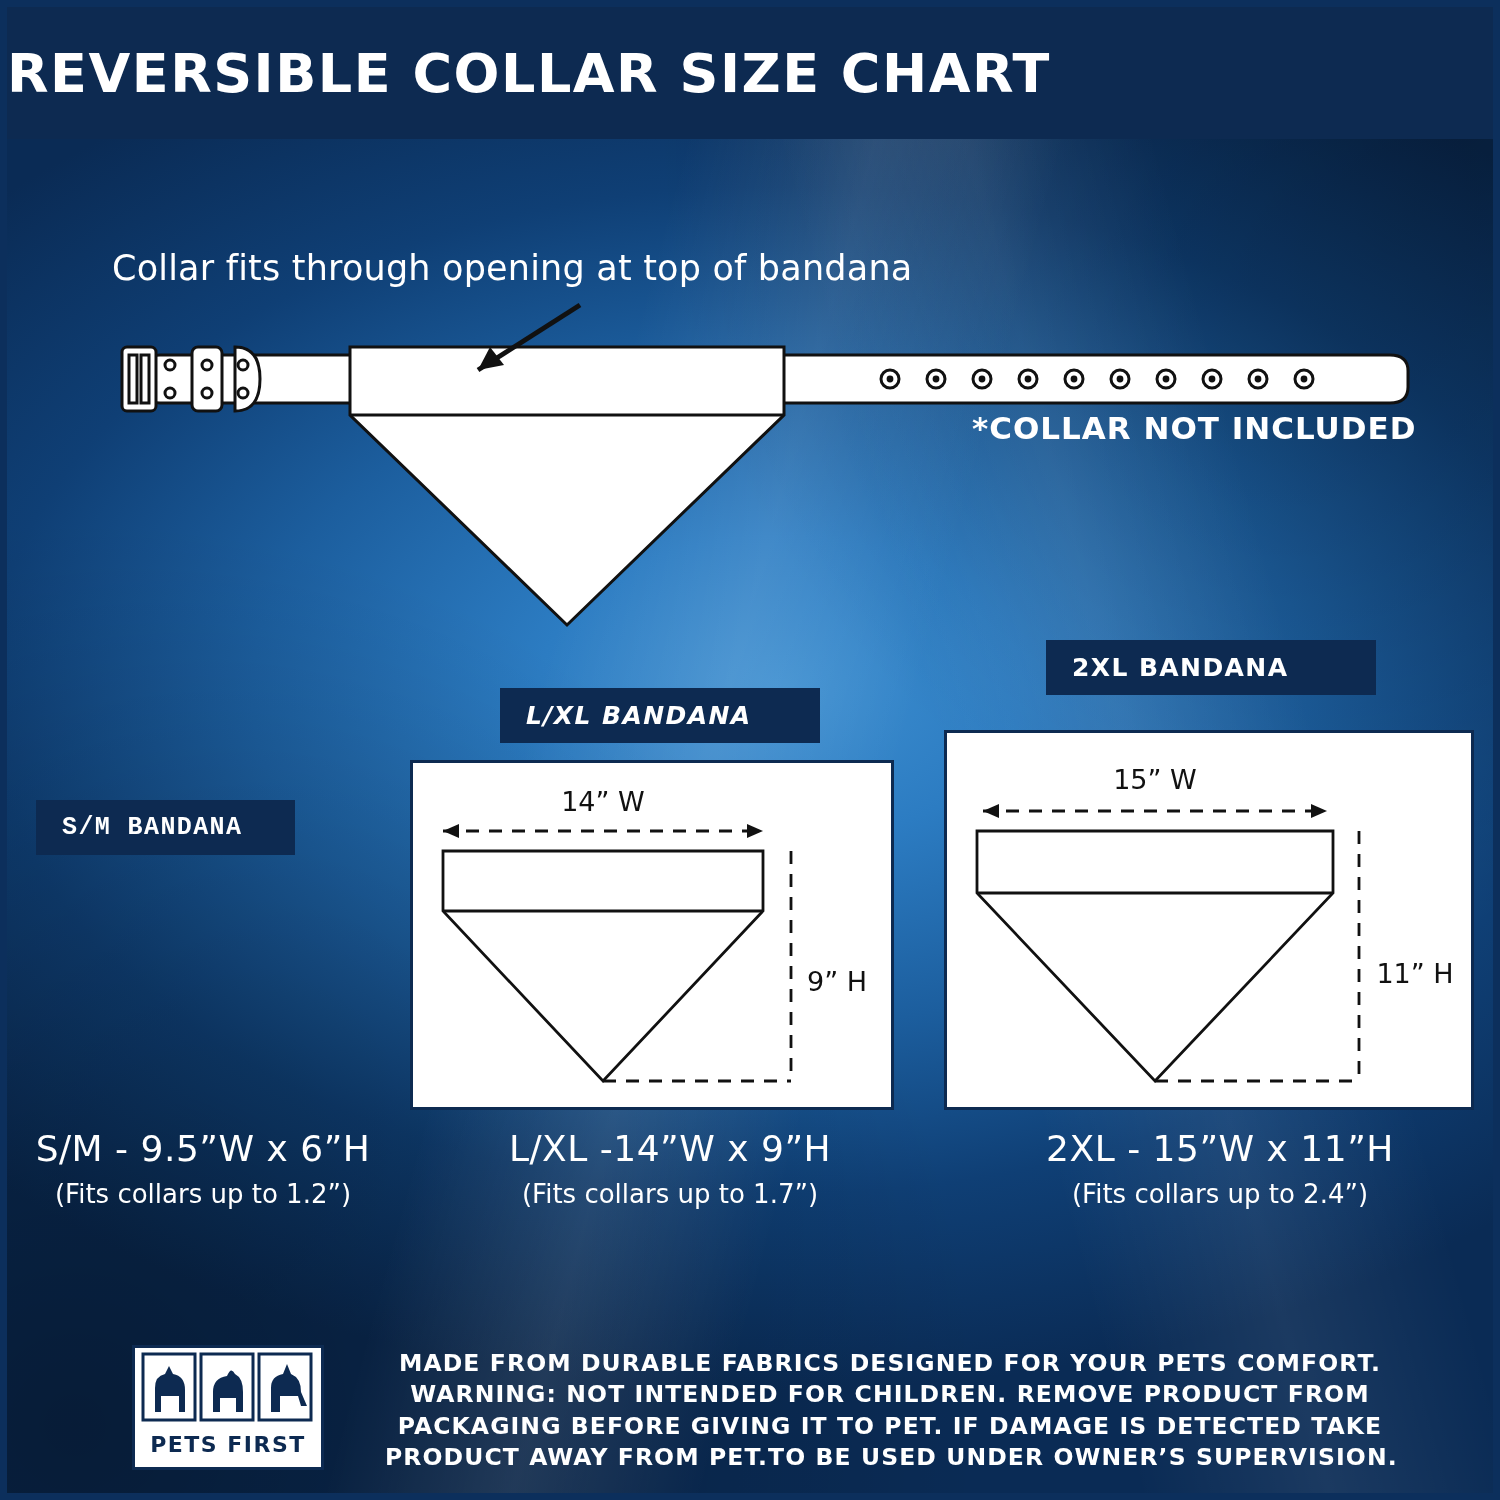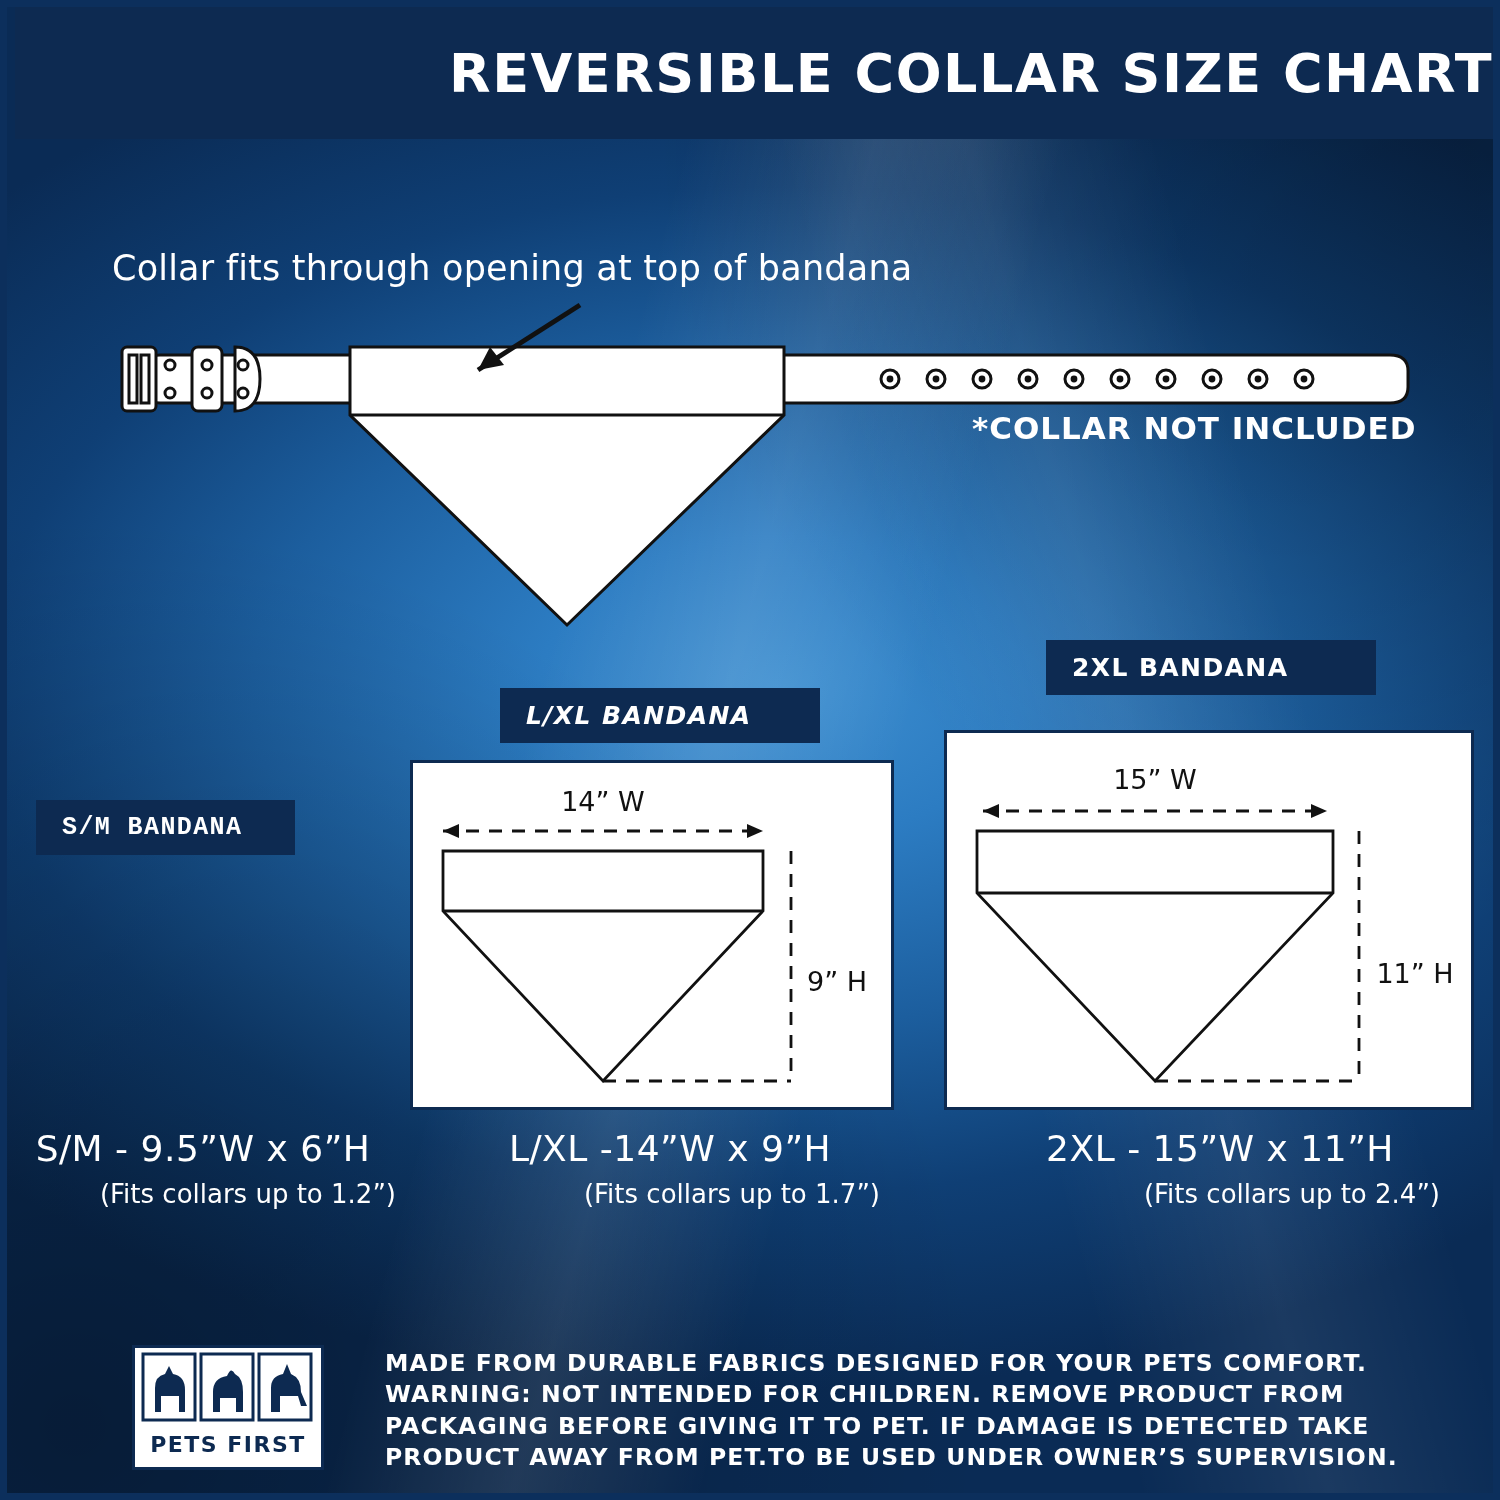--- a/index.html
+++ b/index.html
@@ -26,23 +26,23 @@
       radial-gradient(circle at 97% 8%, rgba(0,0,0,0.30) 0%, rgba(0,0,0,0) 40%);
     pointer-events: none;
   }
   .frame {
     position: absolute; inset: 0;
     border: 7px solid #0c2f5c;
     pointer-events: none;
   }
   
   .header {
-    position: absolute; left: 15px; top: 7px; right: 7px; height: 132px;
+    position: absolute; left: 7px; top: 7px; right: 7px; height: 132px;
     background: #0d2a51;
-    display: flex; align-items: center; justify-content: flex-end;
+    display: flex; align-items: center; justify-content: flex-start;
   }
   .header-title {
     color: #ffffff;
     font-size: 54px;
     letter-spacing: 1.5px;
     font-weight: bold;
     font-family: "DejaVu Sans", sans-serif;
     white-space: nowrap;
   }
   
@@ -81,33 +81,33 @@
   .caption {
     position: absolute;
     color: #ffffff;
     text-align: center;
     white-space: nowrap;
   }
   .caption .main {
     font-size: 36px; letter-spacing: 0.5px; display: block;
   }
   .caption .sub {
-    font-size: 26px; display: block; margin-top: 10px; text-align: right;
+    font-size: 26px; display: block; margin-top: 10px;
   }
   
   .footer-logo {
     position: absolute; left: 132px; top: 1345px; width: 192px; height: 125px;
     background: #ffffff; border: 3px solid #0d2a51;
   }
   .footer-text {
     position: absolute; left: 385px; top: 1348px; width: 1010px;
     color: #ffffff; font-size: 23.5px; line-height: 1.33;
     letter-spacing: 1.1px; font-weight: bold;
   }
-  .footer-text div { white-space: nowrap; }
+  .footer-text div { white-space: nowrap; text-align: center; }
   svg { display: block; overflow: visible; }
 </style>
 </head>
 <body>
 
 <div id="page">
 
   <div class="header">
     <div class="header-title">REVERSIBLE COLLAR SIZE CHART</div>
   </div>

